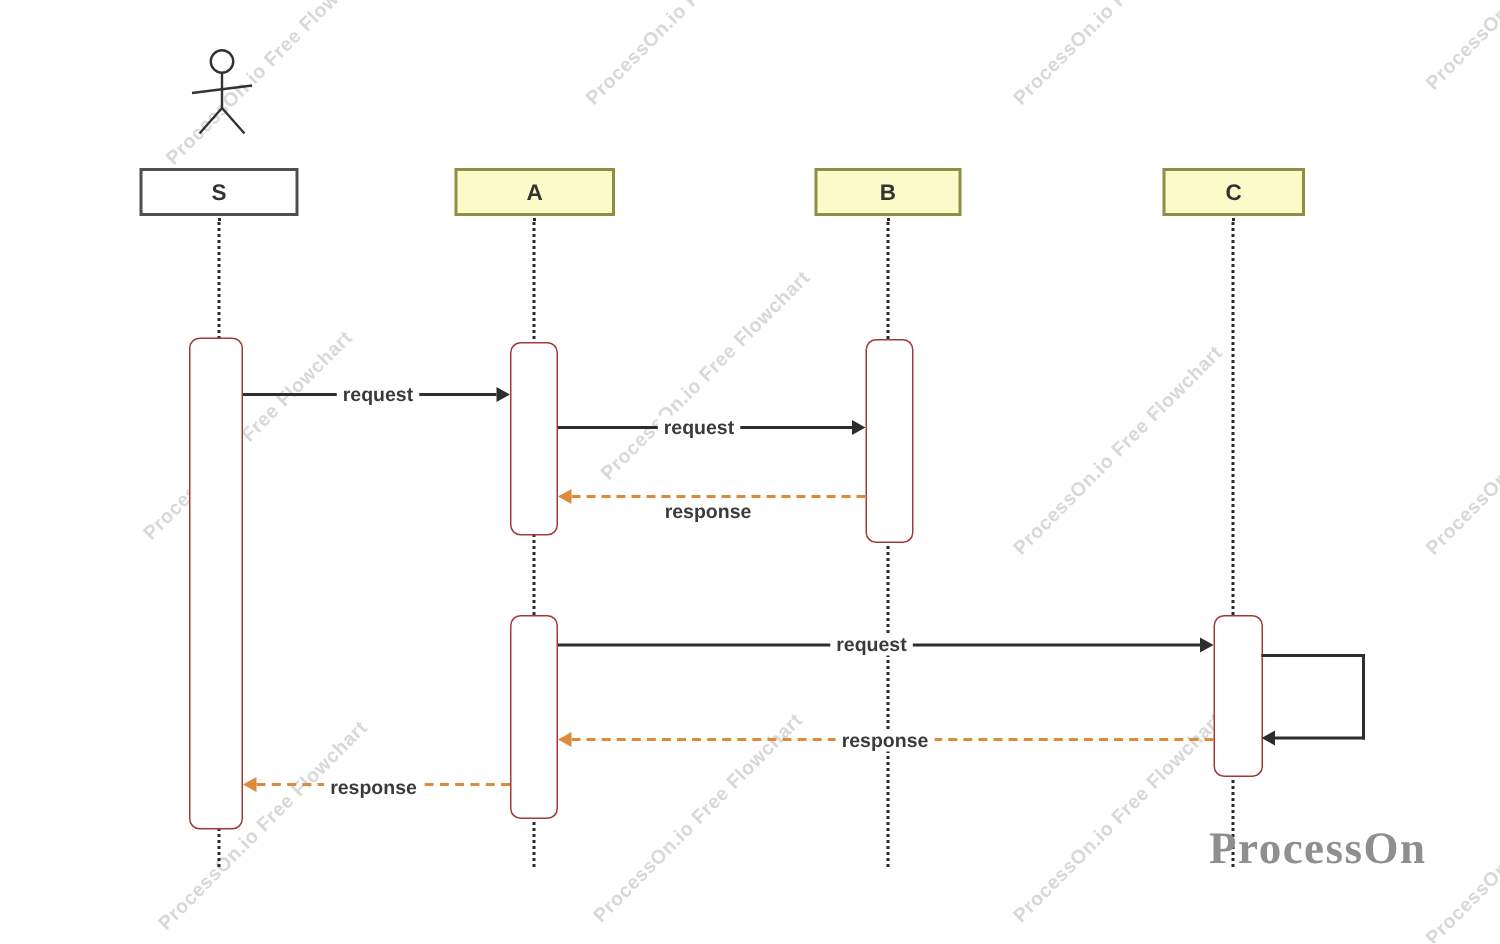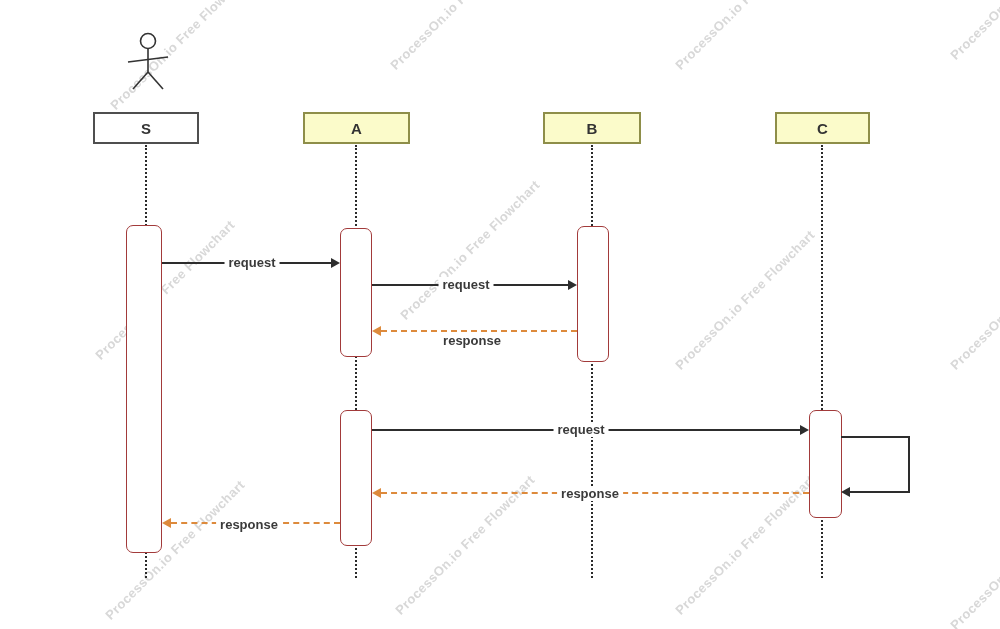--- a/index.html
+++ b/index.html
@@ -111,14 +111,15 @@
   <div class="ah left" style="left:841px;top:487px;"></div>
 
   <div class="line dashed" style="left:381px;top:492px;width:428px;"></div>
   <div class="ah left orange" style="left:372px;top:488px;"></div>
   <span class="msg-label" style="left:590px;top:486px;">response</span>
 
   <div class="line dashed" style="left:171px;top:522px;width:169px;"></div>
   <div class="ah left orange" style="left:162px;top:518px;"></div>
   <span class="msg-label" style="left:249px;top:517px;">response</span>
 
+  <div class="logo">ProcessOn</div>
 
 </div>
 
 </body></html>

